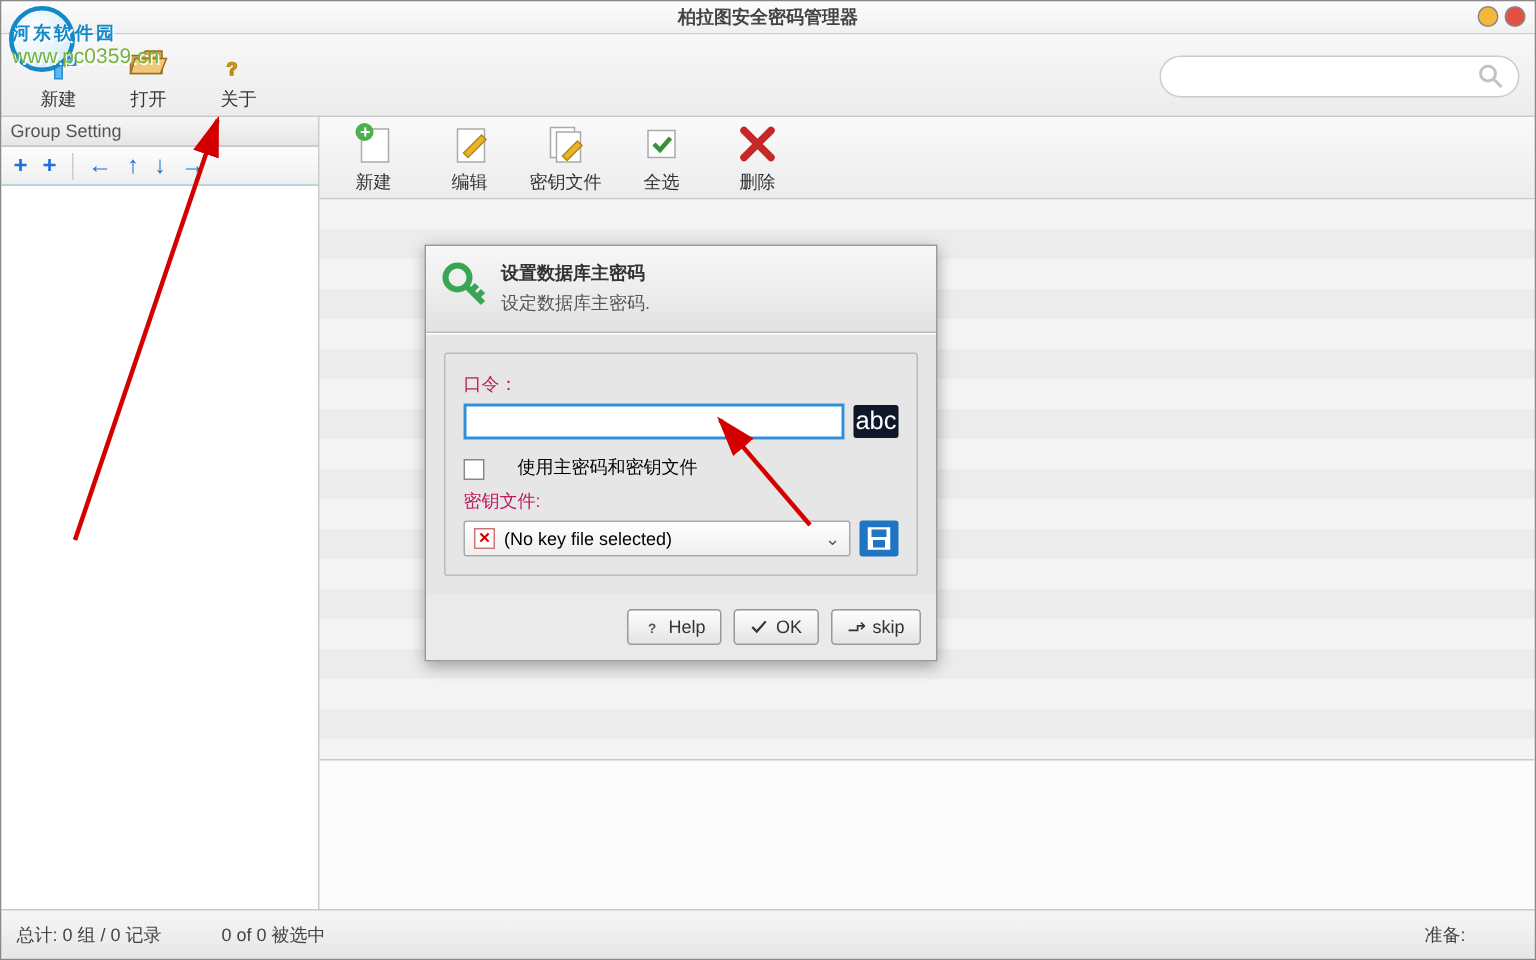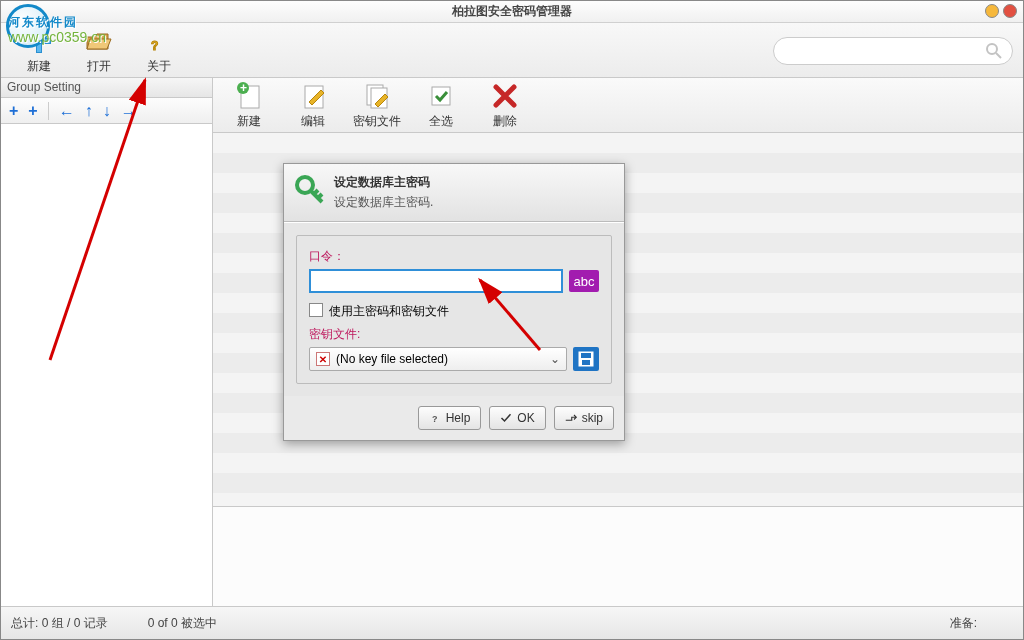--- a/index.html
+++ b/index.html
@@ -38,22 +38,22 @@
 .dlg-head{display:flex;padding:10px;background:linear-gradient(#f8f8f8,#e2e2e2);border-bottom:1px solid #bbb}
 .dlg-head .key-ic{width:32px;height:32px;margin-right:8px}
 .dlg-head .txts .t1{font-weight:bold;color:#333;margin-bottom:3px}
 .dlg-head .txts .t2{color:#555}
 .dlg-body{background:#e6e6e6;padding:12px;border-top:1px solid #fff}
 .inner{border:1px solid #bcbcbc;background:#e6e6e6;padding:12px;border-radius:2px}
 .row{margin-bottom:8px}
 .lbl2{color:#be185d;margin-bottom:4px;display:block}
 .pw-row{display:flex;gap:6px;align-items:center}
 .pw-input{flex:1;height:24px;border:2px solid #2f8fd8;background:#fff;padding:2px 4px}
-.abc-btn{width:30px;height:22px;background:#a21caf;color:#fff;display:flex;align-items:center;justify-content:center;font-size:13px;border-radius:2px;cursor:pointer}
-.chk-row{display:flex;align-items:flex-start;gap:6px;margin:10px 0 6px}
+.abc-btn{width:30px;height:22px;background:#0f172a;color:#fff;display:flex;align-items:center;justify-content:center;font-size:17px;border-radius:2px;cursor:pointer}
+.chk-row{display:flex;align-items:flex-end;gap:22px;margin:10px 0 6px}
 .chk{width:14px;height:14px;border:1px solid #888;background:#fff}
 .kf-row{display:flex;gap:6px;align-items:center}
 .kf-sel{flex:1;height:24px;border:1px solid #aaa;background:linear-gradient(#fff,#eee);display:flex;align-items:center;padding:0 6px;border-radius:2px}
 .kf-sel .x{color:#c00;font-weight:bold;margin-right:6px;border:1px solid #c77;width:14px;height:14px;display:flex;align-items:center;justify-content:center;font-size:10px;background:#fff}
 .kf-sel .v{margin-left:auto;color:#555}
 .save-btn{width:26px;height:24px;background:#1f74c4;display:flex;align-items:center;justify-content:center;border-radius:2px;cursor:pointer}
 .dlg-foot{display:flex;justify-content:flex-end;gap:8px;padding:10px}
 .btn{height:24px;padding:0 10px;border:1px solid #999;background:linear-gradient(#fdfdfd,#e4e4e4);border-radius:3px;display:flex;align-items:center;gap:5px;cursor:pointer;color:#333}
 .btn svg{width:12px;height:12px}
 .logo-overlay{position:absolute;left:8px;top:2px;font-size:26px;font-weight:bold;color:#1389c9;font-family:"SimHei",sans-serif;letter-spacing:2px;text-shadow:1px 1px 0 #fff;z-index:10;pointer-events:none}
@@ -179,21 +179,21 @@
       <div class="content">
         <div class="dialog">
           <div class="dlg-head">
             <div class="key-ic">
               <svg width="32" height="32">
                   <circle cx="11" cy="11" r="8" fill="none" stroke="#3aa655" stroke-width="4"></circle>
                   <path d="M16 16 L28 28 M24 24 L28 20 M20 20 L24 16" stroke="#3aa655" stroke-width="4" fill="none"></path>
                 </svg>
             </div>
             <div class="txts">
-              <div class="t1">设定数据库主密码</div>
+              <div class="t1">设置数据库主密码</div>
               <div class="t2">设定数据库主密码.</div>
             </div>
           </div>
           <div class="dlg-body">
             <div class="inner">
               <div class="row">
                 <span class="lbl2">口令：</span>
                 <div class="pw-row">
                   <input class="pw-input" type="password" style="">
                   <div class="abc-btn">abc</div>

